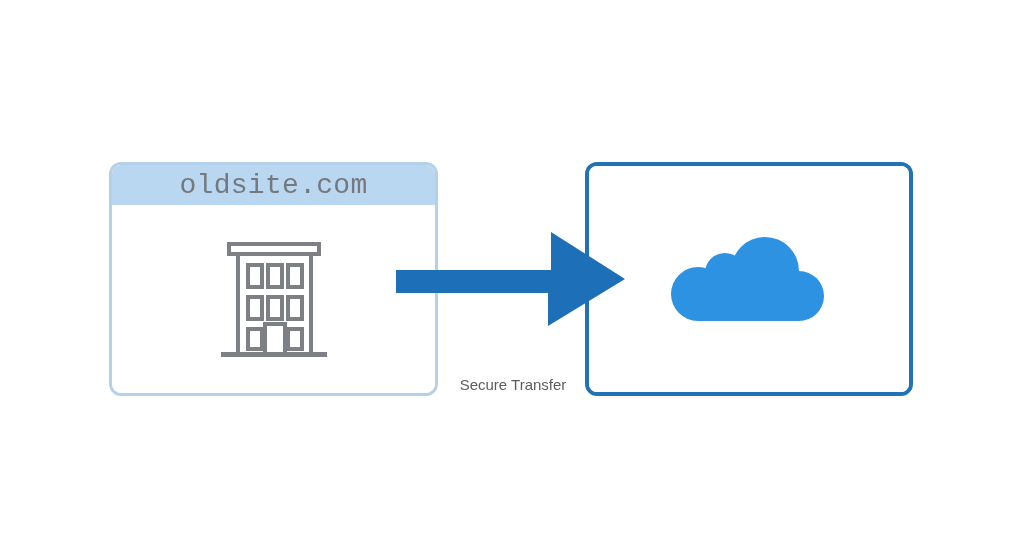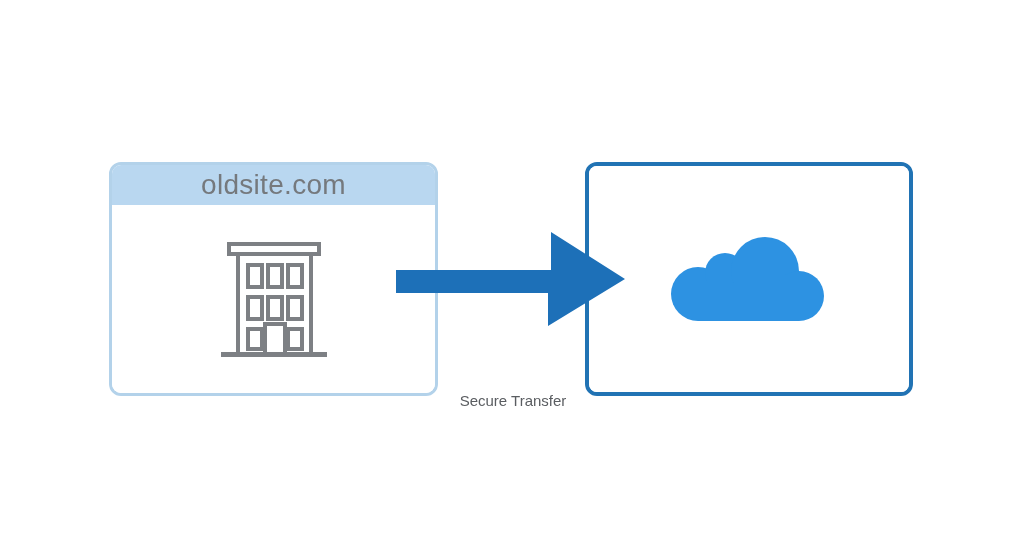--- a/index.html
+++ b/index.html
@@ -40,20 +40,21 @@
     flex: 0 0 40px;
     display: flex;
     align-items: center;
     justify-content: center;
     font-size: 28px;
     letter-spacing: 0.3px;
   }
   .site-card.old .card-header {
     background: var(--old-header-bg, #b9d7f0);
     color: var(--old-title-color, #75797d);
+    font-family: Liberation Mono, monospace;
   }
   .site-card.new .card-header {
     background: var(--new-header-bg, #1e7dc8);
     color: var(--new-title-color, #ffffff);
   }
   .card-body {
     flex: 1 1 auto;
     display: flex;
     align-items: center;
     justify-content: center;
@@ -63,21 +64,21 @@
     position: absolute;
     left: 396px;
     top: 229px;
     width: 232px;
     height: 100px;
     z-index: 5;
   }
   .transfer-label {
     position: absolute;
     left: 398px;
-    top: 392px;
+    top: 376px;
     width: 230px;
     text-align: center;
     font-size: 15px;
     color: var(--label-color, #5a5d61);
     z-index: 6;
   }
   svg { display: block; }
 </style>
 </head>
 <body>

